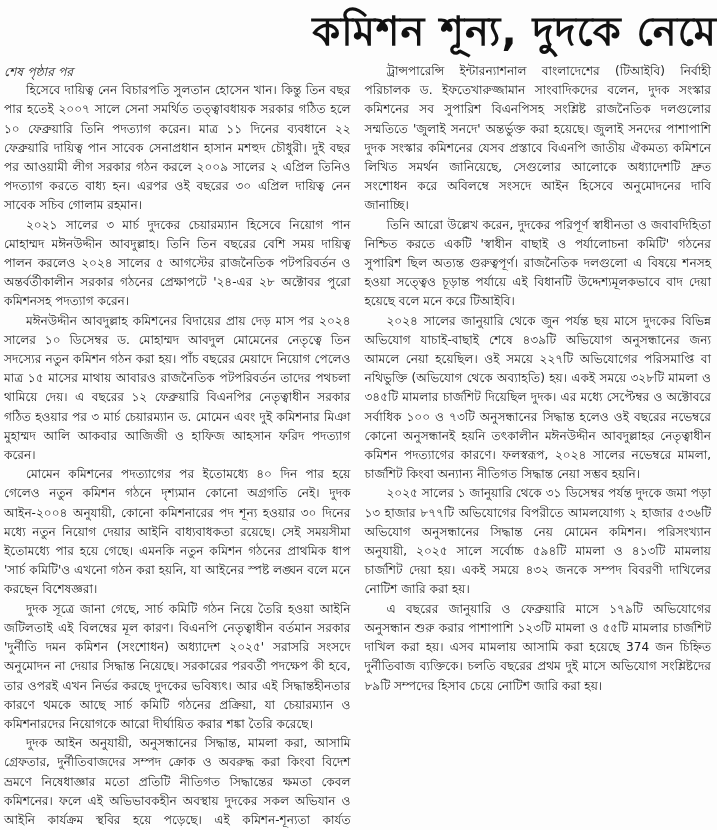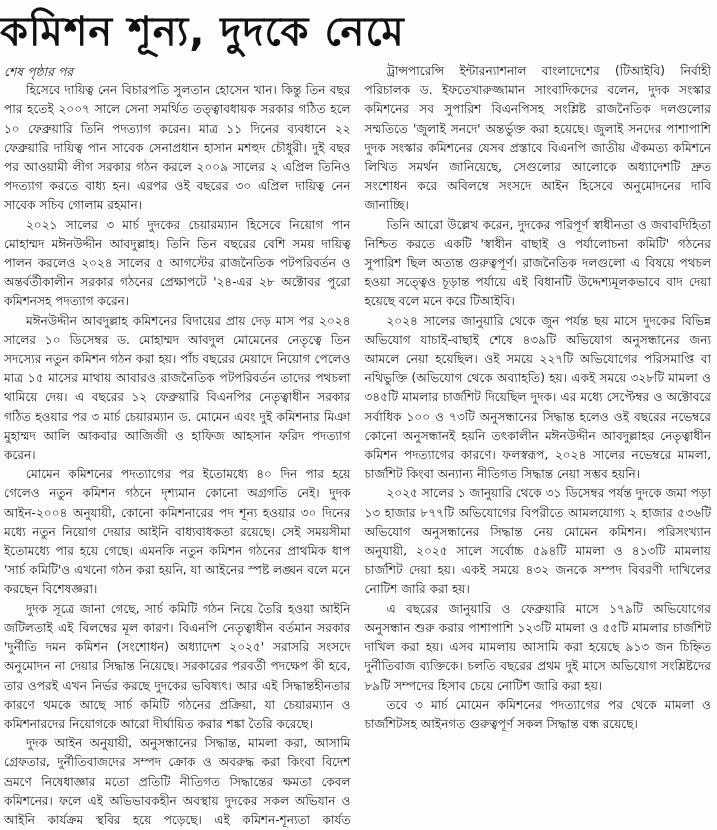--- a/index.html
+++ b/index.html
@@ -3,21 +3,21 @@
 <meta charset="utf-8">
 <style>
   html, body { margin: 0; padding: 0; background: #ffffff; }
   body {
     width: 717px; height: 830px; overflow: hidden;
     font-family: "DejaVu Sans", "Liberation Sans", sans-serif;
     color: #1e1e1e;
   }
   .page { position: relative; width: 717px; height: 830px; background: #fdfdfd; }
   .headline {
-    text-align: left;
+    text-align: right;
     font-family: "DejaVu Sans", sans-serif;
     font-weight: bold;
     font-size: 40px;
     line-height: 50px;
     padding-top: 6px;
     height: 56px;
     color: #111111;
     letter-spacing: 1px;
   }
   .columns {
@@ -52,20 +52,19 @@
       <p class="continued noindent">শেষ পৃষ্ঠার পর</p>
       <p>হিসেবে দায়িত্ব নেন বিচারপতি সুলতান হোসেন খান। কিন্তু তিন বছর পার হতেই ২০০৭ সালে সেনা সমর্থিত তত্ত্বাবধায়ক সরকার গঠিত হলে ১০ ফেব্রুয়ারি তিনি পদত্যাগ করেন। মাত্র ১১ দিনের ব্যবধানে ২২ ফেব্রুয়ারি দায়িত্ব পান সাবেক সেনাপ্রধান হাসান মশহুদ চৌধুরী। দুই বছর পর আওয়ামী লীগ সরকার গঠন করলে ২০০৯ সালের ২ এপ্রিল তিনিও পদত্যাগ করতে বাধ্য হন। এরপর ওই বছরের ৩০ এপ্রিল দায়িত্ব নেন সাবেক সচিব গোলাম রহমান।</p>
       <p>২০২১ সালের ৩ মার্চ দুদকের চেয়ারম্যান হিসেবে নিয়োগ পান মোহাম্মদ মঈনউদ্দীন আবদুল্লাহ। তিনি তিন বছরের বেশি সময় দায়িত্ব পালন করলেও ২০২৪ সালের ৫ আগস্টের রাজনৈতিক পটপরিবর্তন ও অন্তর্বর্তীকালীন সরকার গঠনের প্রেক্ষাপটে '২৪-এর ২৮ অক্টোবর পুরো কমিশনসহ পদত্যাগ করেন।</p>
       <p>মঈনউদ্দীন আবদুল্লাহ কমিশনের বিদায়ের প্রায় দেড় মাস পর ২০২৪ সালের ১০ ডিসেম্বর ড. মোহাম্মদ আবদুল মোমেনের নেতৃত্বে তিন সদস্যের নতুন কমিশন গঠন করা হয়। পাঁচ বছরের মেয়াদে নিয়োগ পেলেও মাত্র ১৫ মাসের মাথায় আবারও রাজনৈতিক পটপরিবর্তন তাদের পথচলা থামিয়ে দেয়। এ বছরের ১২ ফেব্রুয়ারি বিএনপির নেতৃত্বাধীন সরকার গঠিত হওয়ার পর ৩ মার্চ চেয়ারম্যান ড. মোমেন এবং দুই কমিশনার মিঞা মুহাম্মদ আলি আকবার আজিজী ও হাফিজ আহসান ফরিদ পদত্যাগ করেন।</p>
       <p>মোমেন কমিশনের পদত্যাগের পর ইতোমধ্যে ৪০ দিন পার হয়ে গেলেও নতুন কমিশন গঠনে দৃশ্যমান কোনো অগ্রগতি নেই। দুদক আইন-২০০৪ অনুযায়ী, কোনো কমিশনারের পদ শূন্য হওয়ার ৩০ দিনের মধ্যে নতুন নিয়োগ দেয়ার আইনি বাধ্যবাধকতা রয়েছে। সেই সময়সীমা ইতোমধ্যে পার হয়ে গেছে। এমনকি নতুন কমিশন গঠনের প্রাথমিক ধাপ 'সার্চ কমিটি'ও এখনো গঠন করা হয়নি, যা আইনের স্পষ্ট লঙ্ঘন বলে মনে করছেন বিশেষজ্ঞরা।</p>
       <p>দুদক সূত্রে জানা গেছে, সার্চ কমিটি গঠন নিয়ে তৈরি হওয়া আইনি জটিলতাই এই বিলম্বের মূল কারণ। বিএনপি নেতৃত্বাধীন বর্তমান সরকার 'দুর্নীতি দমন কমিশন (সংশোধন) অধ্যাদেশ ২০২৫' সরাসরি সংসদে অনুমোদন না দেয়ার সিদ্ধান্ত নিয়েছে। সরকারের পরবর্তী পদক্ষেপ কী হবে, তার ওপরই এখন নির্ভর করছে দুদকের ভবিষ্যৎ। আর এই সিদ্ধান্তহীনতার কারণে থমকে আছে সার্চ কমিটি গঠনের প্রক্রিয়া, যা চেয়ারম্যান ও কমিশনারদের নিয়োগকে আরো দীর্ঘায়িত করার শঙ্কা তৈরি করেছে।</p>
       <p>দুদক আইন অনুযায়ী, অনুসন্ধানের সিদ্ধান্ত, মামলা করা, আসামি গ্রেফতার, দুর্নীতিবাজদের সম্পদ ক্রোক ও অবরুদ্ধ করা কিংবা বিদেশ ভ্রমণে নিষেধাজ্ঞার মতো প্রতিটি নীতিগত সিদ্ধান্তের ক্ষমতা কেবল কমিশনের। ফলে এই অভিভাবকহীন অবস্থায় দুদকের সকল অভিযান ও আইনি কার্যক্রম স্থবির হয়ে পড়েছে। এই কমিশন-শূন্যতা কার্যত দুর্নীতিবিরোধী দেশের একমাত্র এই</p>
     </div>
     <div class="col">
       <p>ট্রান্সপারেন্সি ইন্টারন্যাশনাল বাংলাদেশের (টিআইবি) নির্বাহী পরিচালক ড. ইফতেখারুজ্জামান সাংবাদিকদের বলেন, দুদক সংস্কার কমিশনের সব সুপারিশ বিএনপিসহ সংশ্লিষ্ট রাজনৈতিক দলগুলোর সম্মতিতে 'জুলাই সনদে' অন্তর্ভুক্ত করা হয়েছে। জুলাই সনদের পাশাপাশি দুদক সংস্কার কমিশনের যেসব প্রস্তাবে বিএনপি জাতীয় ঐকমত্য কমিশনে লিখিত সমর্থন জানিয়েছে, সেগুলোর আলোকে অধ্যাদেশটি দ্রুত সংশোধন করে অবিলম্বে সংসদে আইন হিসেবে অনুমোদনের দাবি জানাচ্ছি।</p>
-      <p>তিনি আরো উল্লেখ করেন, দুদকের পরিপূর্ণ স্বাধীনতা ও জবাবদিহিতা নিশ্চিত করতে একটি 'স্বাধীন বাছাই ও পর্যালোচনা কমিটি' গঠনের সুপারিশ ছিল অত্যন্ত গুরুত্বপূর্ণ। রাজনৈতিক দলগুলো এ বিষয়ে পথচল হওয়া সত্ত্বেও চূড়ান্ত পর্যায়ে এই বিধানটি উদ্দেশ্যমূলকভাবে বাদ দেয়া হয়েছে বলে মনে করে টিআইবি।</p>
+      <p>তিনি আরো উল্লেখ করেন, দুদকের পরিপূর্ণ স্বাধীনতা ও জবাবদিহিতা নিশ্চিত করতে একটি 'স্বাধীন বাছাই ও পর্যালোচনা কমিটি' গঠনের সুপারিশ ছিল অত্যন্ত গুরুত্বপূর্ণ। রাজনৈতিক দলগুলো এ বিষয়ে শনসহ হওয়া সত্ত্বেও চূড়ান্ত পর্যায়ে এই বিধানটি উদ্দেশ্যমূলকভাবে বাদ দেয়া হয়েছে বলে মনে করে টিআইবি।</p>
       <p>২০২৪ সালের জানুয়ারি থেকে জুন পর্যন্ত ছয় মাসে দুদকের বিভিন্ন অভিযোগ যাচাই-বাছাই শেষে ৪৩৯টি অভিযোগ অনুসন্ধানের জন্য আমলে নেয়া হয়েছিল। ওই সময়ে ২২৭টি অভিযোগের পরিসমাপ্তি বা নথিভুক্তি (অভিযোগ থেকে অব্যাহতি) হয়। একই সময়ে ৩২৮টি মামলা ও ৩৪৫টি মামলার চার্জশিট দিয়েছিল দুদক। এর মধ্যে সেপ্টেম্বর ও অক্টোবরে সর্বাধিক ১০০ ও ৭৩টি অনুসন্ধানের সিদ্ধান্ত হলেও ওই বছরের নভেম্বরে কোনো অনুসন্ধানই হয়নি তৎকালীন মঈনউদ্দীন আবদুল্লাহর নেতৃত্বাধীন কমিশন পদত্যাগের কারণে। ফলস্বরূপ, ২০২৪ সালের নভেম্বরে মামলা, চার্জশিট কিংবা অন্যান্য নীতিগত সিদ্ধান্ত নেয়া সম্ভব হয়নি।</p>
       <p>২০২৫ সালের ১ জানুয়ারি থেকে ৩১ ডিসেম্বর পর্যন্ত দুদকে জমা পড়া ১৩ হাজার ৮৭৭টি অভিযোগের বিপরীতে আমলযোগ্য ২ হাজার ৫৩৬টি অভিযোগ অনুসন্ধানের সিদ্ধান্ত নেয় মোমেন কমিশন। পরিসংখ্যান অনুযায়ী, ২০২৫ সালে সর্বোচ্চ ৫৯৪টি মামলা ও ৪১৩টি মামলায় চার্জশিট দেয়া হয়। একই সময়ে ৪৩২ জনকে সম্পদ বিবরণী দাখিলের নোটিশ জারি করা হয়।</p>
-      <p>এ বছরের জানুয়ারি ও ফেব্রুয়ারি মাসে ১৭৯টি অভিযোগের অনুসন্ধান শুরু করার পাশাপাশি ১২৩টি মামলা ও ৫৫টি মামলার চার্জশিট দাখিল করা হয়। এসব মামলায় আসামি করা হয়েছে ৯১৩ জন চিহ্নিত দুর্নীতিবাজ ব্যক্তিকে। চলতি বছরের প্রথম দুই মাসে অভিযোগ সংশ্লিষ্টদের ৮৯টি সম্পদের হিসাব চেয়ে নোটিশ জারি করা হয়।</p>
-      <p>তবে ৩ মার্চ মোমেন কমিশনের পদত্যাগের পর থেকে মামলা ও চার্জশিটসহ আইনগত গুরুত্বপূর্ণ সকল সিদ্ধান্ত বন্ধ রয়েছে।</p>
+      <p>এ বছরের জানুয়ারি ও ফেব্রুয়ারি মাসে ১৭৯টি অভিযোগের অনুসন্ধান শুরু করার পাশাপাশি ১২৩টি মামলা ও ৫৫টি মামলার চার্জশিট দাখিল করা হয়। এসব মামলায় আসামি করা হয়েছে 374 জন চিহ্নিত দুর্নীতিবাজ ব্যক্তিকে। চলতি বছরের প্রথম দুই মাসে অভিযোগ সংশ্লিষ্টদের ৮৯টি সম্পদের হিসাব চেয়ে নোটিশ জারি করা হয়।</p>
     </div>
   </div>
 </div>
 
 </body></html>

